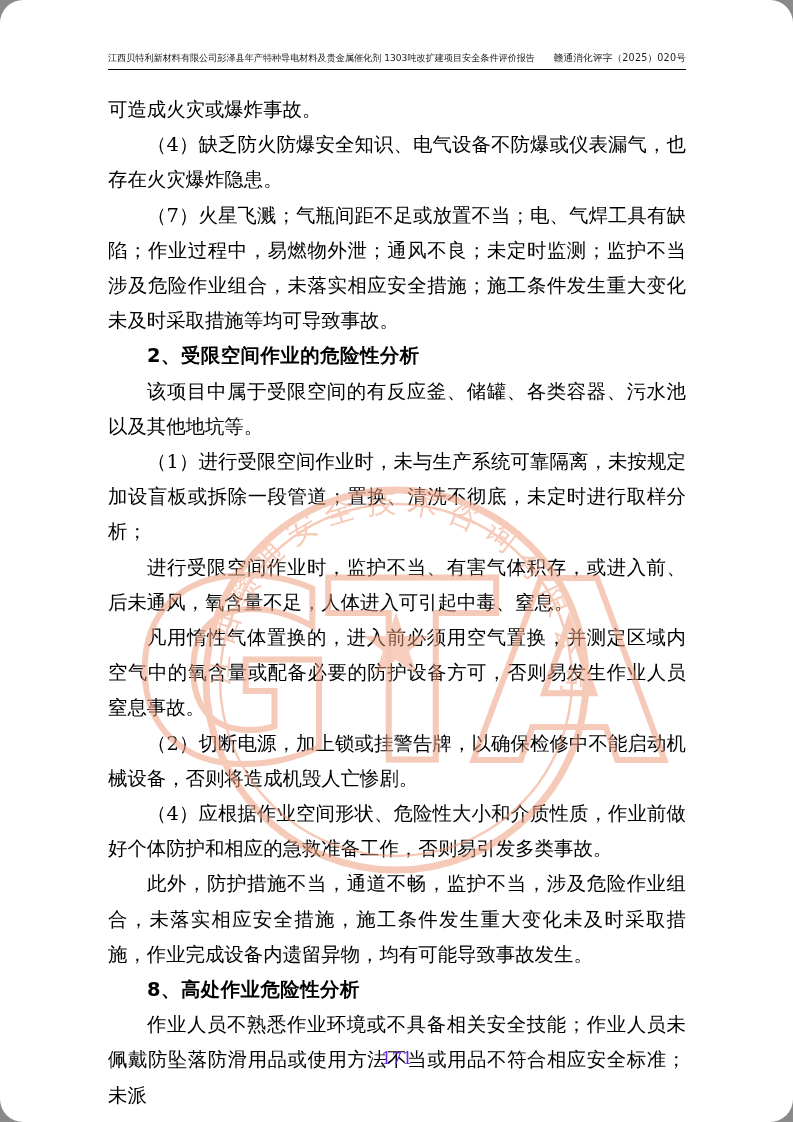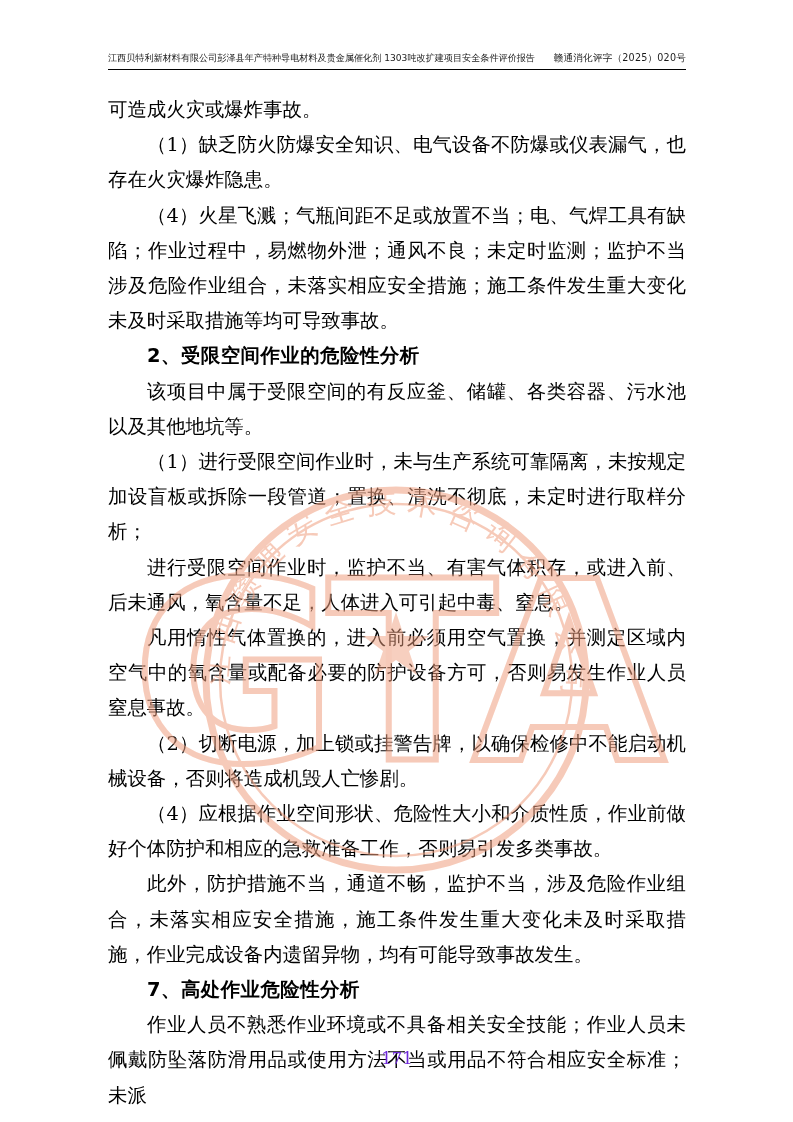--- a/index.html
+++ b/index.html
@@ -7,20 +7,21 @@
     padding: 0;
     background: #8a8a8a;
   }
   .page {
     position: relative;
     width: 793px;
     height: 1122px;
     background: #ffffff;
     overflow: hidden;
     font-family: "DejaVu Sans", "Liberation Sans", sans-serif;
+    border-radius: 23px;
   }
   .content {
     position: absolute;
     left: 108px;
     top: 52px;
     width: 578px;
     height: 1010px;
   }
   
   .header {
@@ -108,31 +109,31 @@
   <div class="content">
 
     <div class="header">
       <div class="header-left">江西贝特利新材料有限公司彭泽县年产特种导电材料及贵金属催化剂 1303吨改扩建项目安全条件评价报告</div>
       <div class="header-right">赣通消化评字（2025）020号</div>
       <div class="header-rule"></div>
     </div>
 
     <div class="body">
       <p class="p">可造成火灾或爆炸事故。</p>
-      <p class="p indent">（1）缺乏防火防爆安全知识、电气设备不防爆或仪表漏气，也存在火灾爆炸隐患。</p>
-      <p class="p indent">（4）火星飞溅；气瓶间距不足或放置不当；电、气焊工具有缺陷；作业过程中，易燃物外泄；通风不良；未定时监测；监护不当涉及危险作业组合，未落实相应安全措施；施工条件发生重大变化未及时采取措施等均可导致事故。</p>
+      <p class="p indent">（4）缺乏防火防爆安全知识、电气设备不防爆或仪表漏气，也存在火灾爆炸隐患。</p>
+      <p class="p indent">（7）火星飞溅；气瓶间距不足或放置不当；电、气焊工具有缺陷；作业过程中，易燃物外泄；通风不良；未定时监测；监护不当涉及危险作业组合，未落实相应安全措施；施工条件发生重大变化未及时采取措施等均可导致事故。</p>
       <p class="p heading">2、受限空间作业的危险性分析</p>
       <p class="p indent">该项目中属于受限空间的有反应釜、储罐、各类容器、污水池以及其他地坑等。</p>
       <p class="p indent">（1）进行受限空间作业时，未与生产系统可靠隔离，未按规定加设盲板或拆除一段管道；置换、清洗不彻底，未定时进行取样分析；</p>
       <p class="p indent">进行受限空间作业时，监护不当、有害气体积存，或进入前、后未通风，氧含量不足，人体进入可引起中毒、窒息。</p>
       <p class="p indent">凡用惰性气体置换的，进入前必须用空气置换，并测定区域内空气中的氧含量或配备必要的防护设备方可，否则易发生作业人员窒息事故。</p>
       <p class="p indent">（2）切断电源，加上锁或挂警告牌，以确保检修中不能启动机械设备，否则将造成机毁人亡惨剧。</p>
       <p class="p indent">（4）应根据作业空间形状、危险性大小和介质性质，作业前做好个体防护和相应的急救准备工作，否则易引发多类事故。</p>
       <p class="p indent">此外，防护措施不当，通道不畅，监护不当，涉及危险作业组合，未落实相应安全措施，施工条件发生重大变化未及时采取措施，作业完成设备内遗留异物，均有可能导致事故发生。</p>
-      <p class="p heading">7、高处作业危险性分析</p>
+      <p class="p heading">8、高处作业危险性分析</p>
       <p class="p indent">作业人员不熟悉作业环境或不具备相关安全技能；作业人员未佩戴防坠落防滑用品或使用方法不当或用品不符合相应安全标准；未派</p>
     </div>
 
     <div class="page-number">171</div>
   </div>
 
   <div class="watermark">
     <svg class="wm-svg" width="793" height="1122" viewBox="0 0 793 1122" xmlns="http://www.w3.org/2000/svg">
       <defs>
         <path id="wmcirc" d="M 396,885 m -205,0 a 205,205 0 1,1 410,0 a 205,205 0 1,1 -410,0" transform="rotate(0)"></path>

